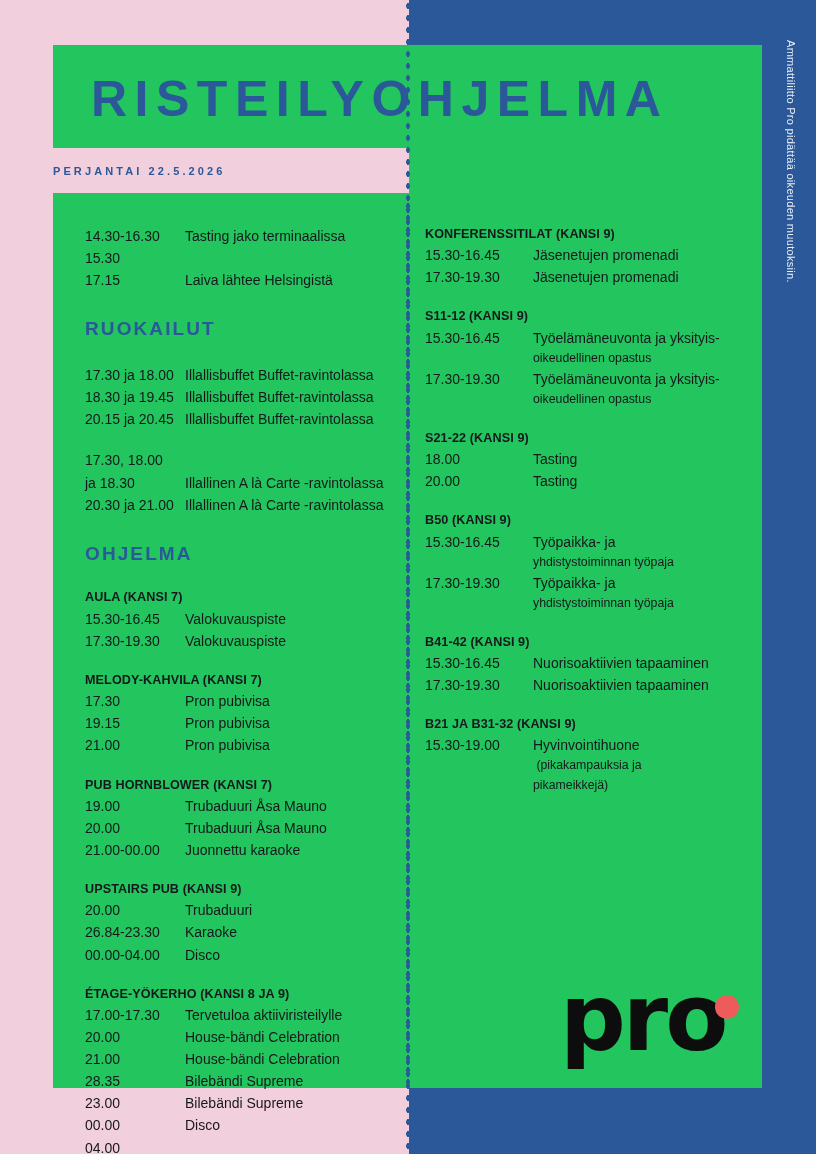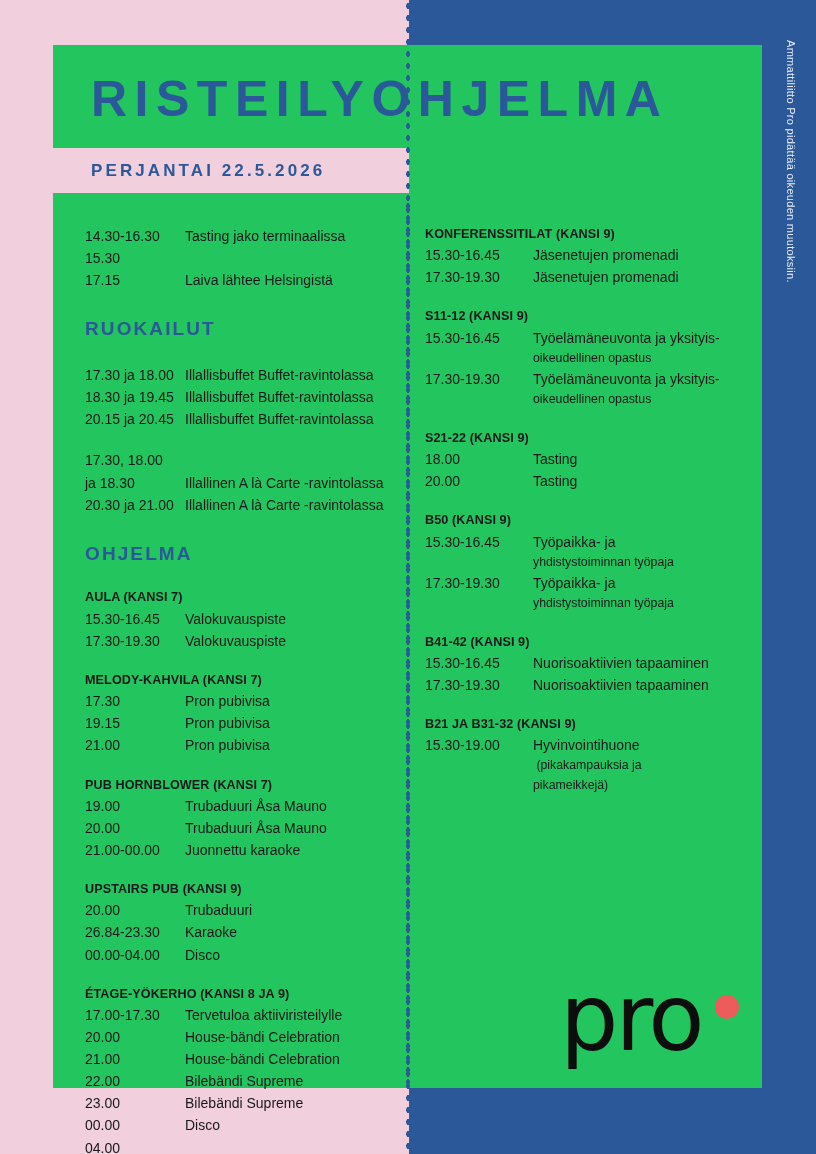--- a/index.html
+++ b/index.html
@@ -90,22 +90,21 @@
     position: absolute;
     left: 0;
     top: 103px;
     width: 356px;
     height: 45px;
     background: #f2cfdd;
     display: flex;
     align-items: center;
   }
   .date-band-text {
-    margin-left: 38px;
-    font-size: 17px;
+    font-size: 11px;
     font-weight: 700;
     letter-spacing: 3.1px;
     color: #2a5899;
     white-space: nowrap;
   }
 
   
   .col {
     position: absolute;
     top: 180px;
@@ -163,21 +162,21 @@
   .logo {
     position: absolute;
     left: 507px;
     top: 928px;
     width: 180px;
     height: 95px;
   }
   .logo-word {
     font-family: "DejaVu Sans", sans-serif;
     font-size: 92px;
-    font-weight: 400;
+    font-weight: 700;
     color: #0d0d0d;
     line-height: 1;
     letter-spacing: -3px;
     position: absolute;
     left: 0;
     top: 0;
   }
   .logo-dot {
     position: absolute;
     left: 155px;
@@ -361,21 +360,21 @@
         </div>
         <div class="entry">
           <span class="t">20.00</span>
           <span class="d">House-bändi Celebration</span>
         </div>
         <div class="entry">
           <span class="t">21.00</span>
           <span class="d">House-bändi Celebration</span>
         </div>
         <div class="entry">
-          <span class="t">22.00</span>
+          <span class="t">28.35</span>
           <span class="d">Bilebändi Supreme</span>
         </div>
         <div class="entry">
           <span class="t">23.00</span>
           <span class="d">Bilebändi Supreme</span>
         </div>
         <div class="entry">
           <span class="t">00.00</span>
           <span class="d">Disco</span>
         </div>

